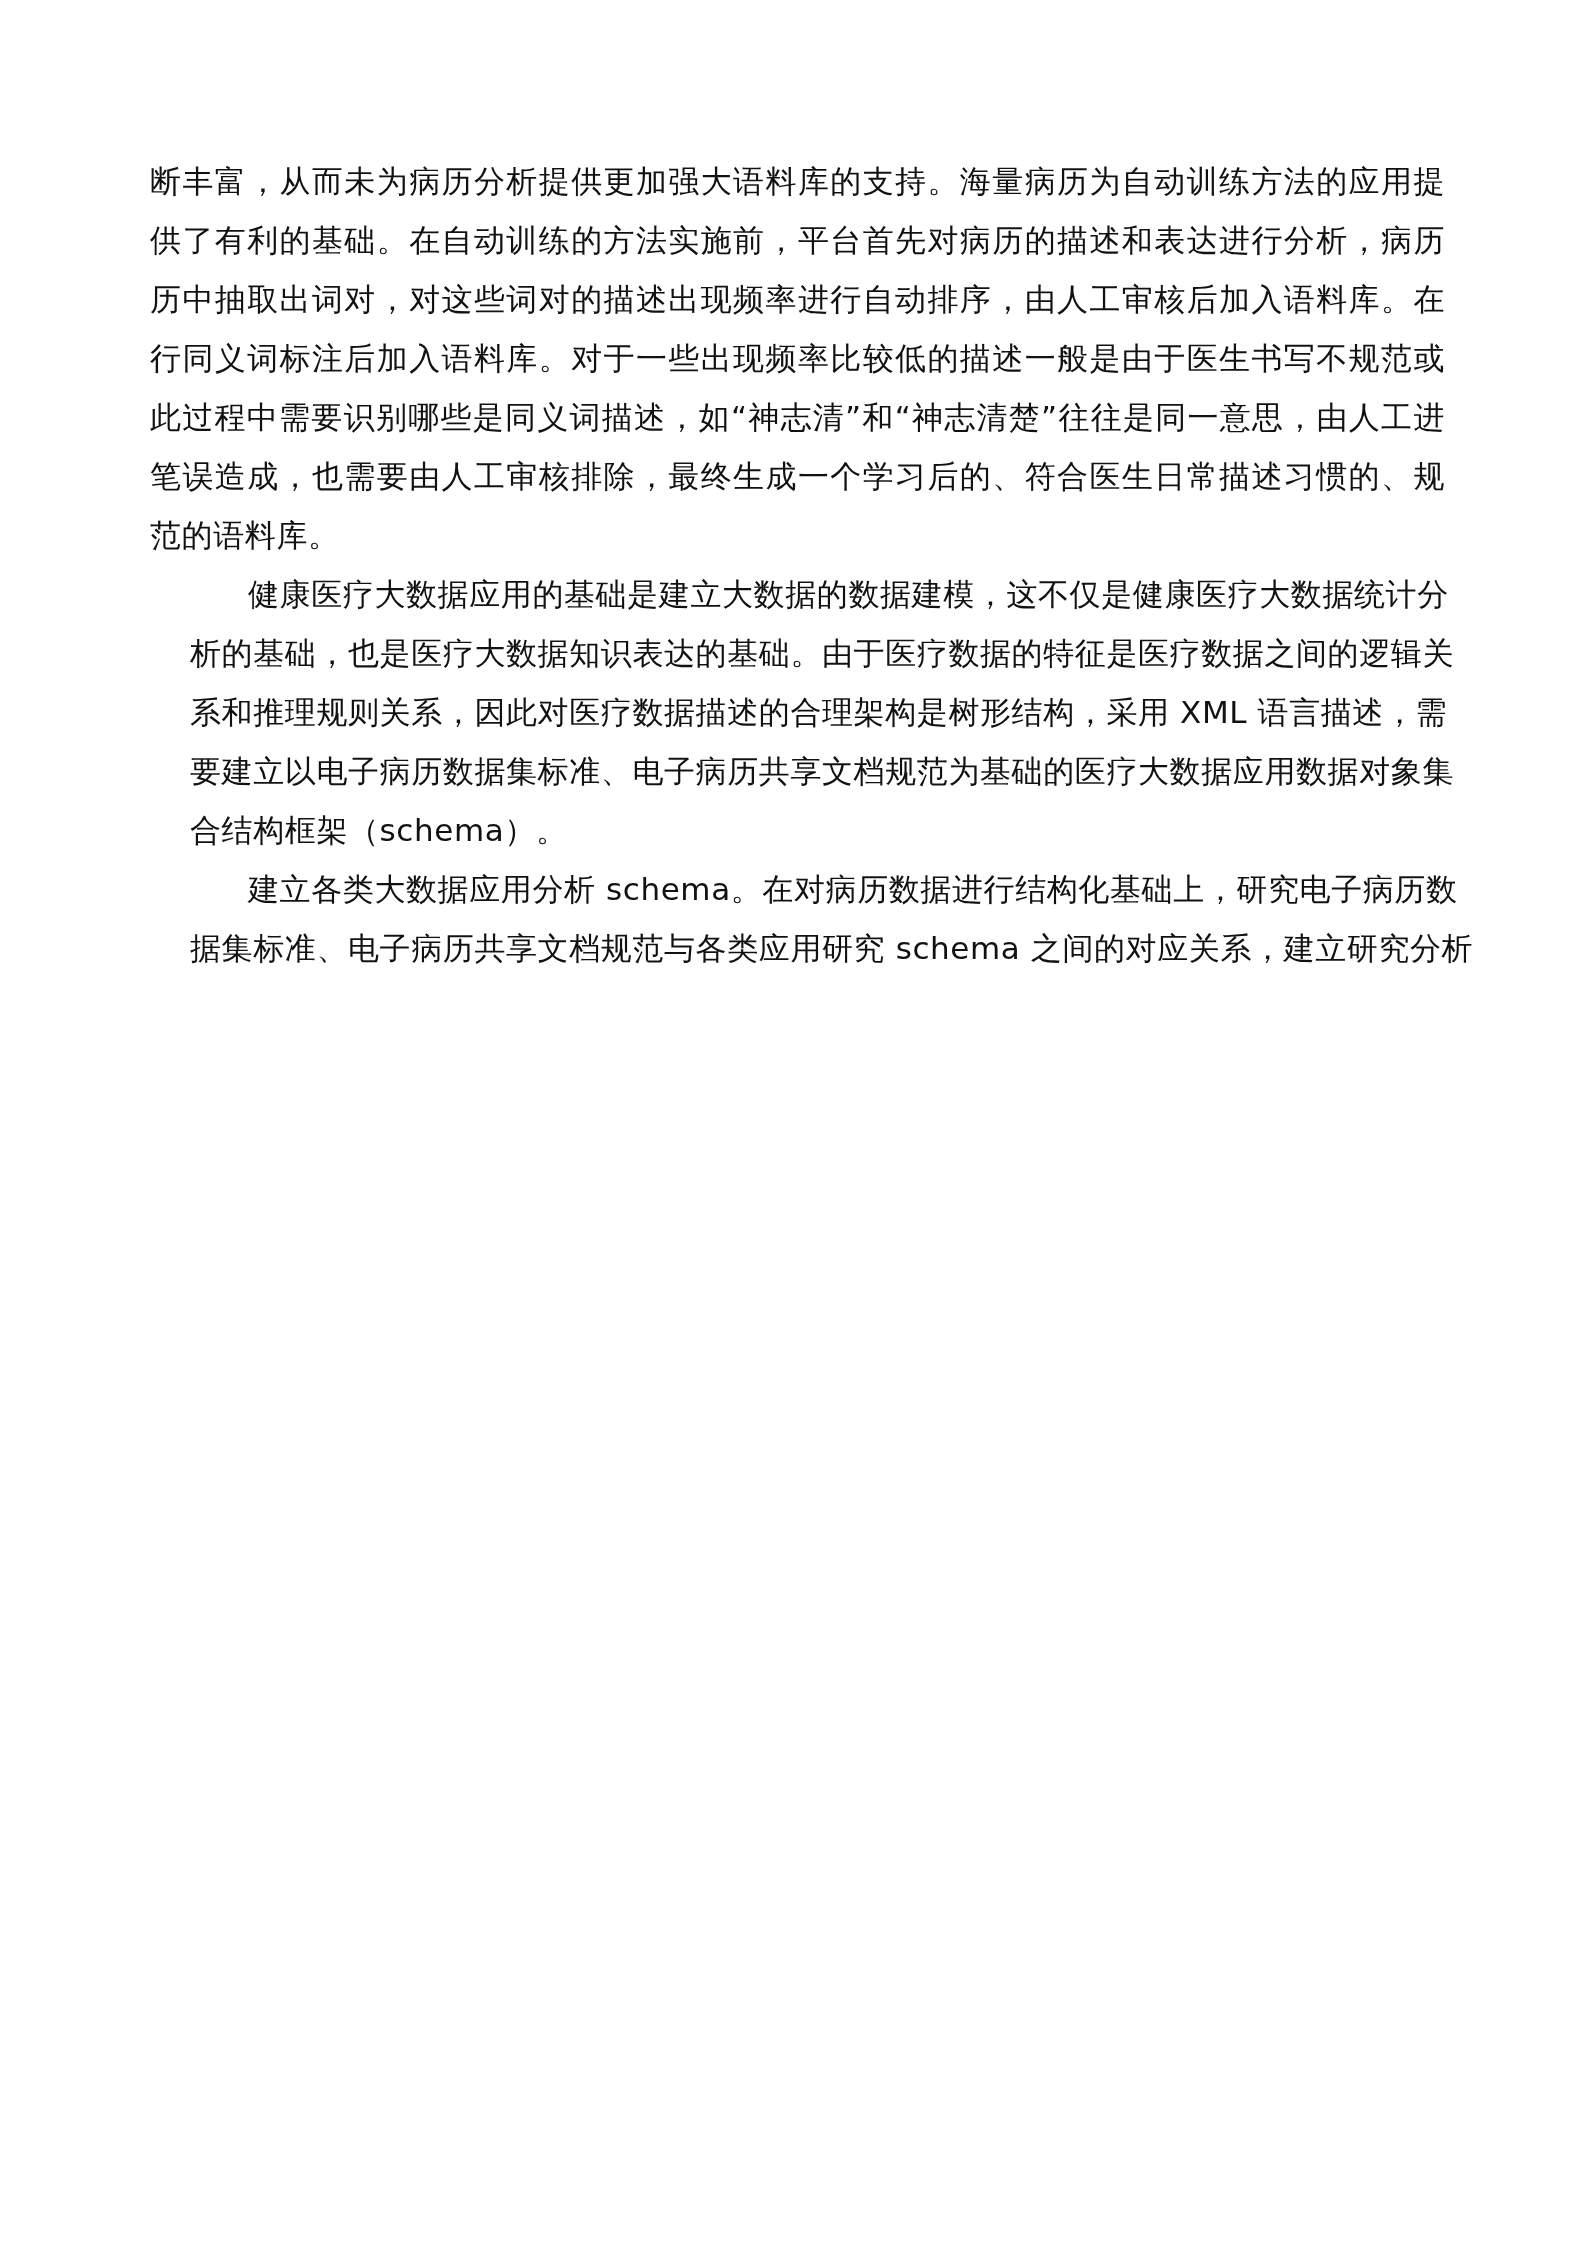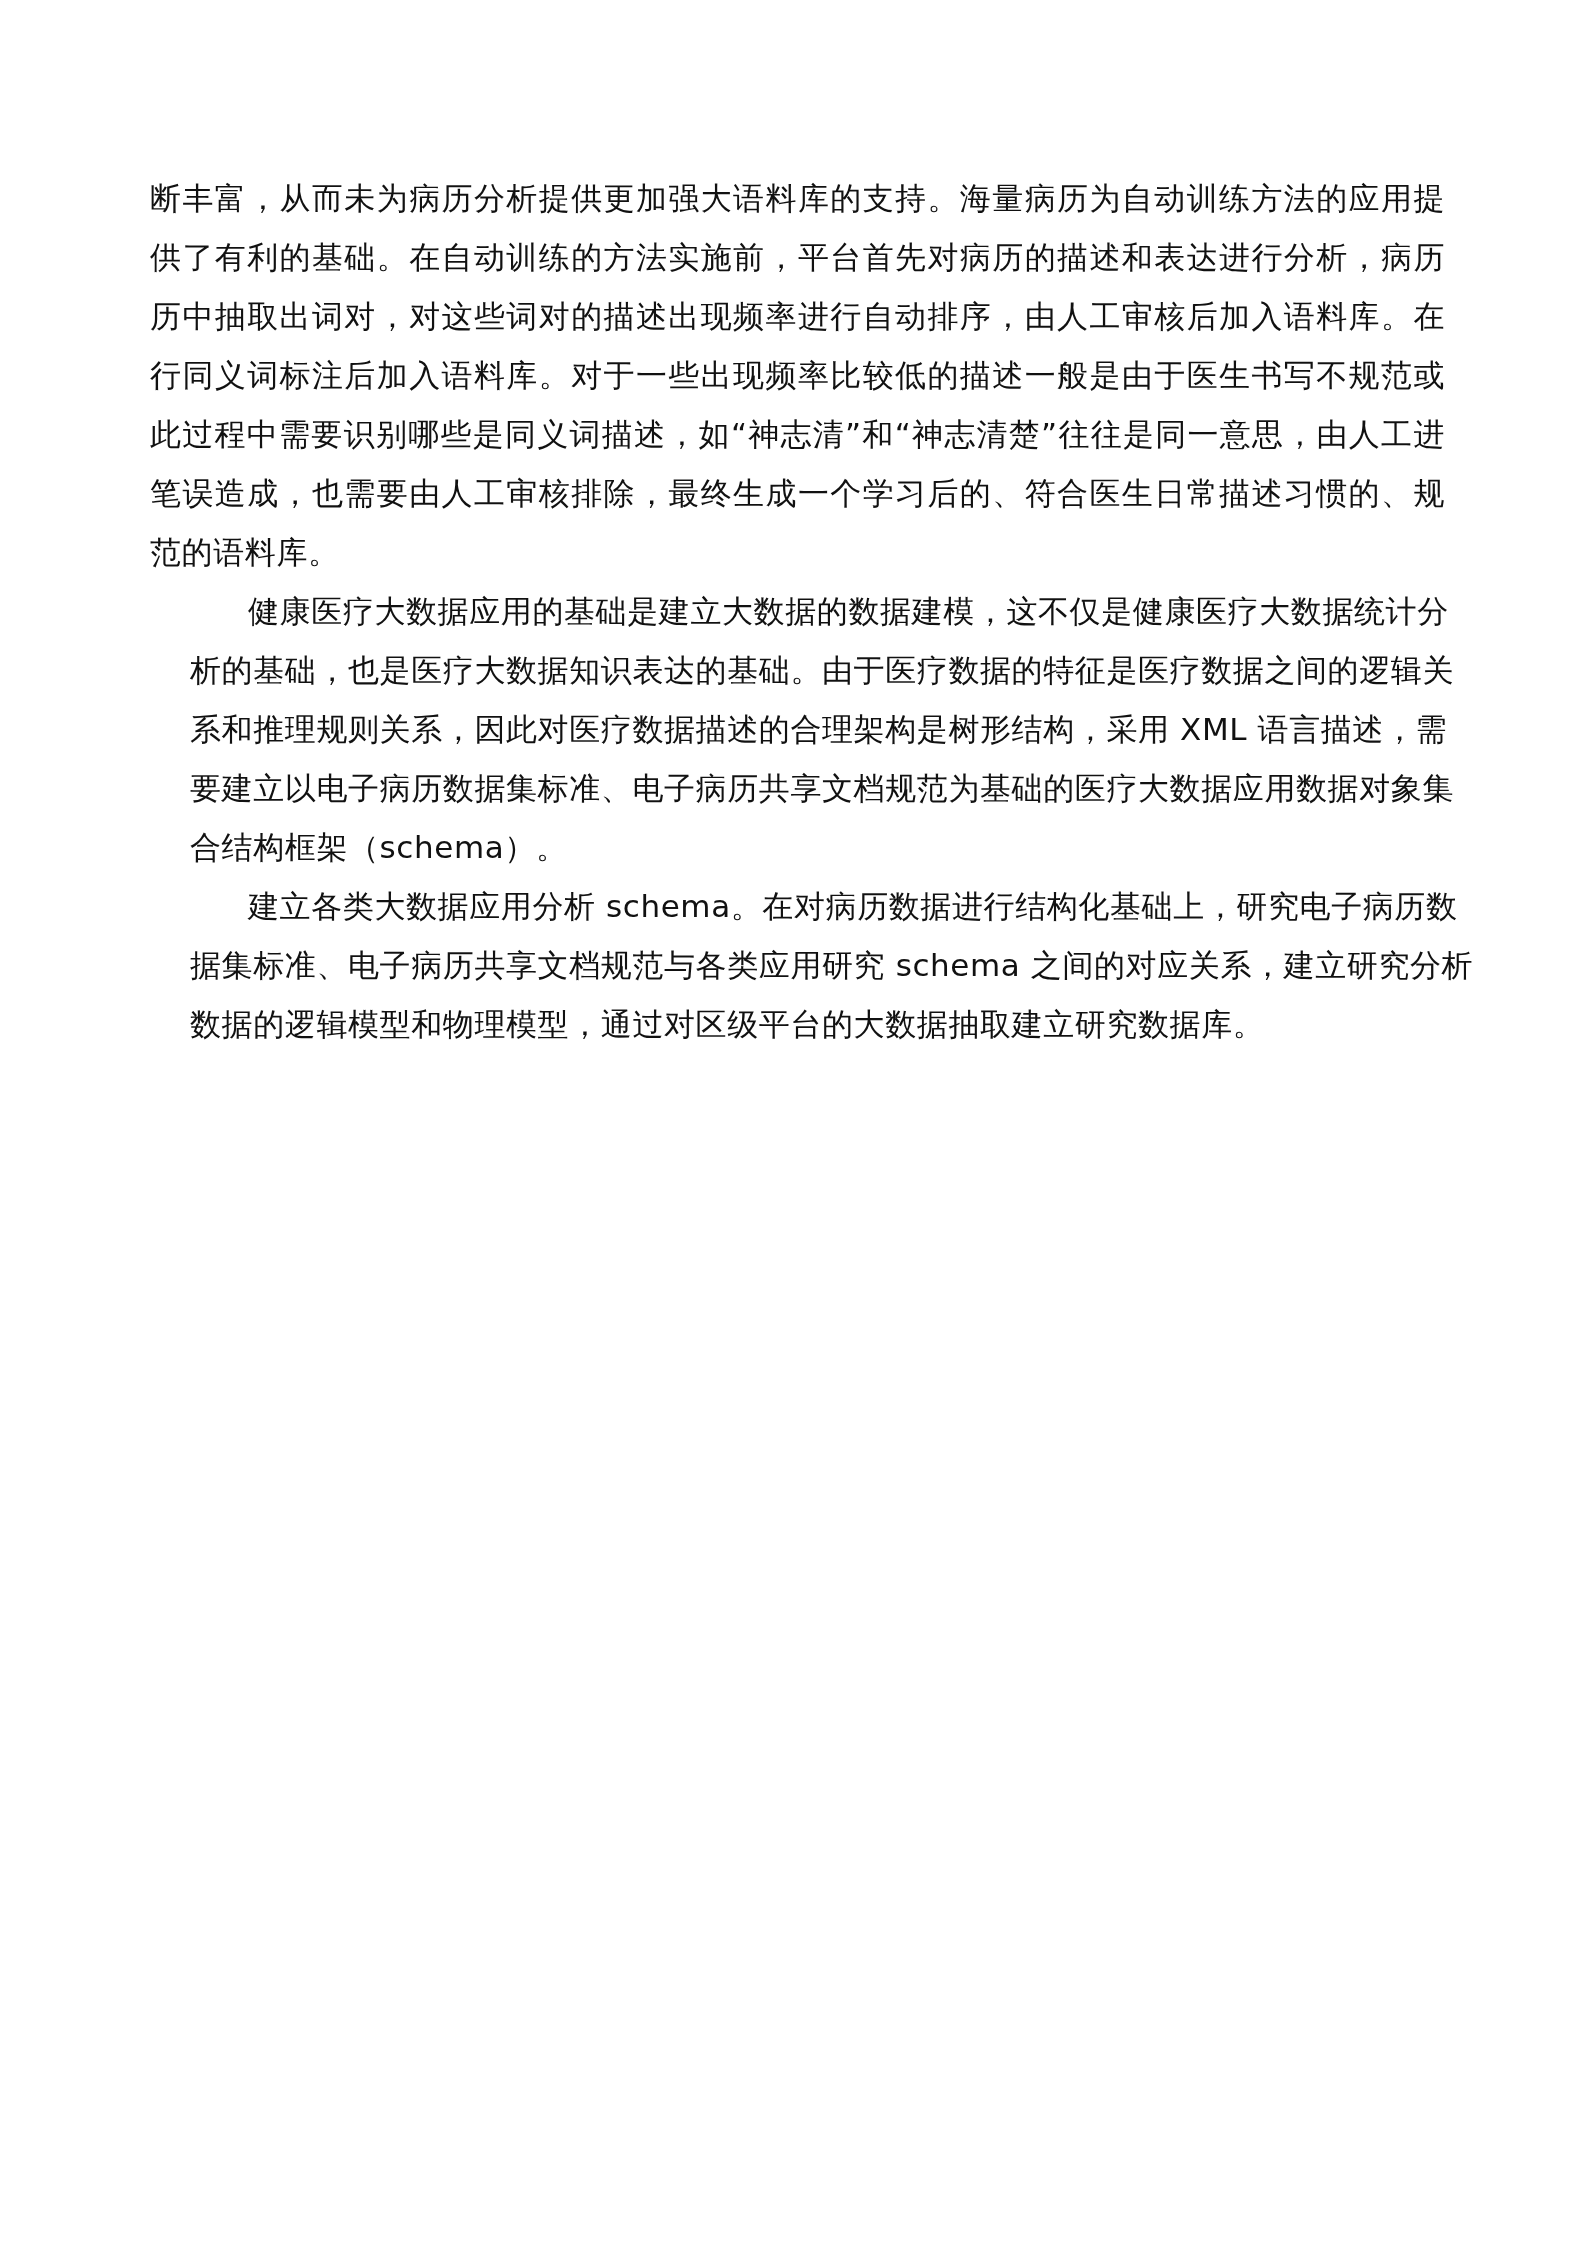--- a/index.html
+++ b/index.html
@@ -11,21 +11,21 @@
     width: 1587px;
     height: 2245px;
     position: relative;
     overflow: hidden;
     font-family: "DejaVu Sans", "Liberation Sans", sans-serif;
     color: #111111;
   }
   .page {
     position: absolute;
     left: 150px;
-    top: 169px;
+    top: 152px;
     width: 1295px;
   }
   .line {
     display: block;
     height: 59px;
     line-height: 59px;
     font-size: 31px;
     white-space: nowrap;
     letter-spacing: 0.6px;
   }
@@ -68,17 +68,16 @@
     <span class="line justify indent">健康医疗大数据应用的基础是建立大数据的数据建模，这不仅是健康医疗大数据统计分</span>
     <span class="line justify">析的基础，也是医疗大数据知识表达的基础。由于医疗数据的特征是医疗数据之间的逻辑关</span>
     <span class="line justify">系和推理规则关系，因此对医疗数据描述的合理架构是树形结构，采用 XML 语言描述，需</span>
     <span class="line justify">要建立以电子病历数据集标准、电子病历共享文档规范为基础的医疗大数据应用数据对象集</span>
     <span class="line">合结构框架（schema）。</span>
   </div>
 
   <div class="para">
     <span class="line justify indent">建立各类大数据应用分析 schema。在对病历数据进行结构化基础上，研究电子病历数</span>
     <span class="line justify">据集标准、电子病历共享文档规范与各类应用研究 schema 之间的对应关系，建立研究分析</span>
-    <span class="line">数据的逻辑模型和物理模型，通过对区级平台的大数据抽取建立研究数据库。</span>
   </div>
 
 
 </div>
 
 </body></html>

